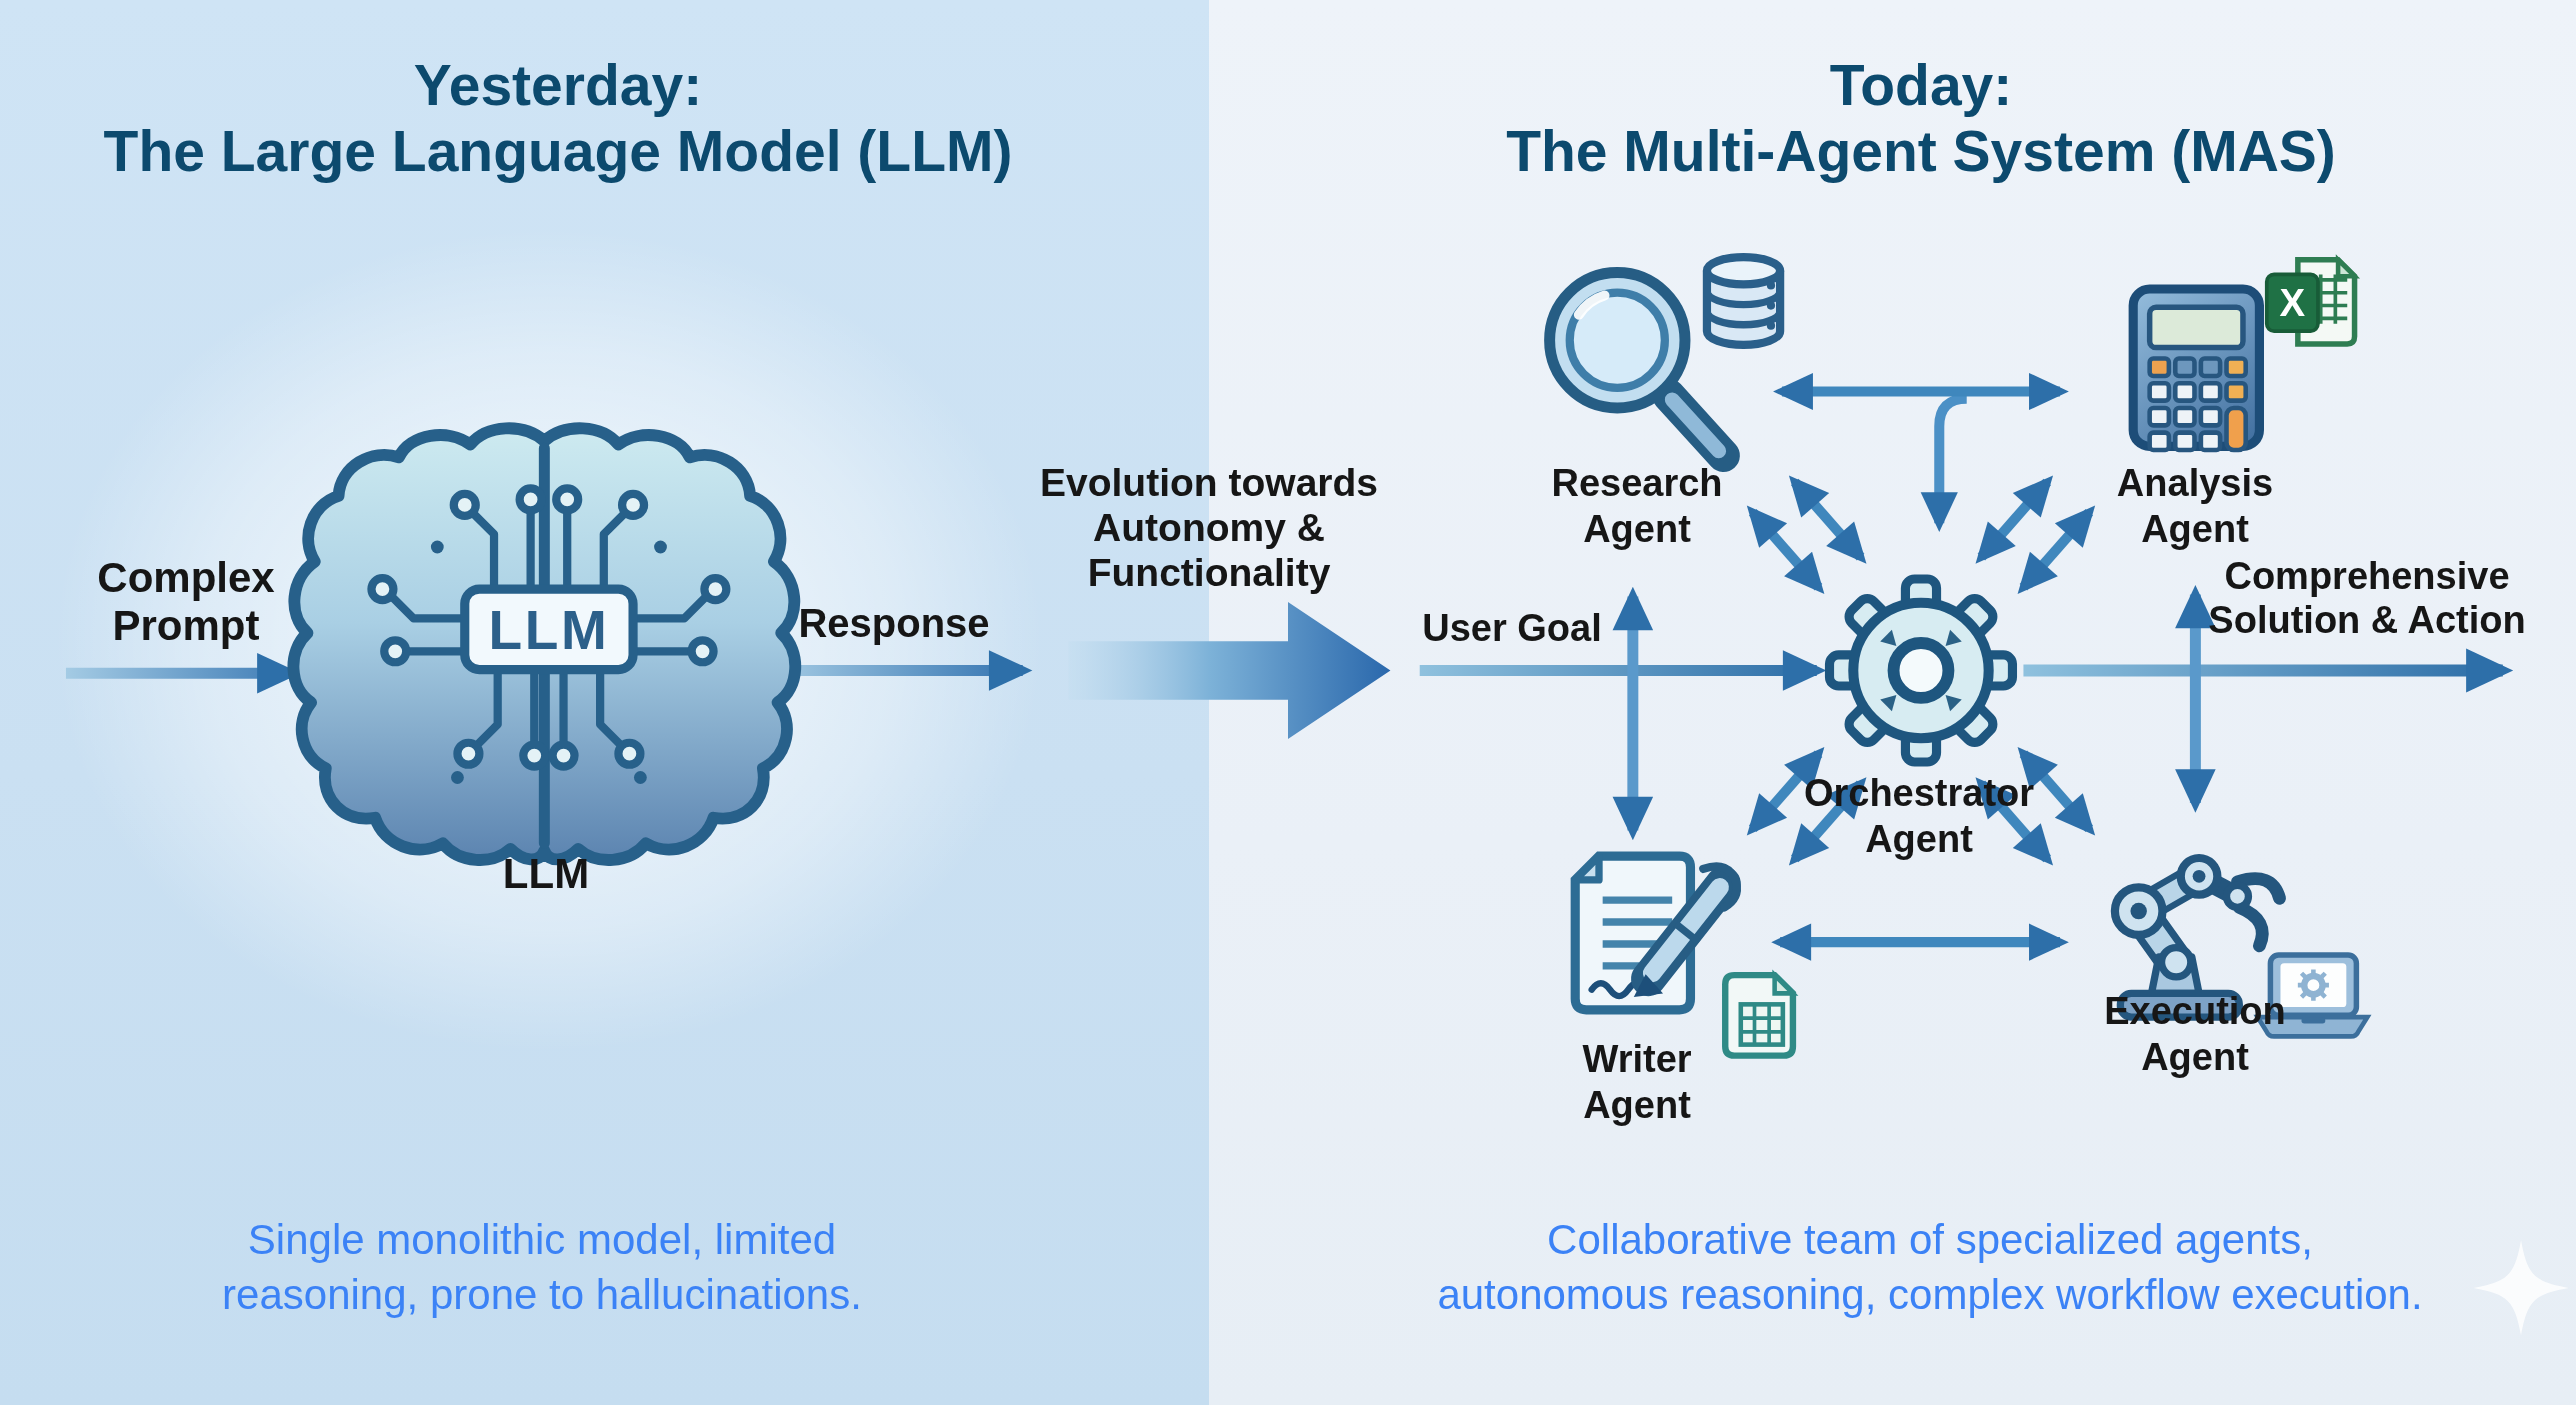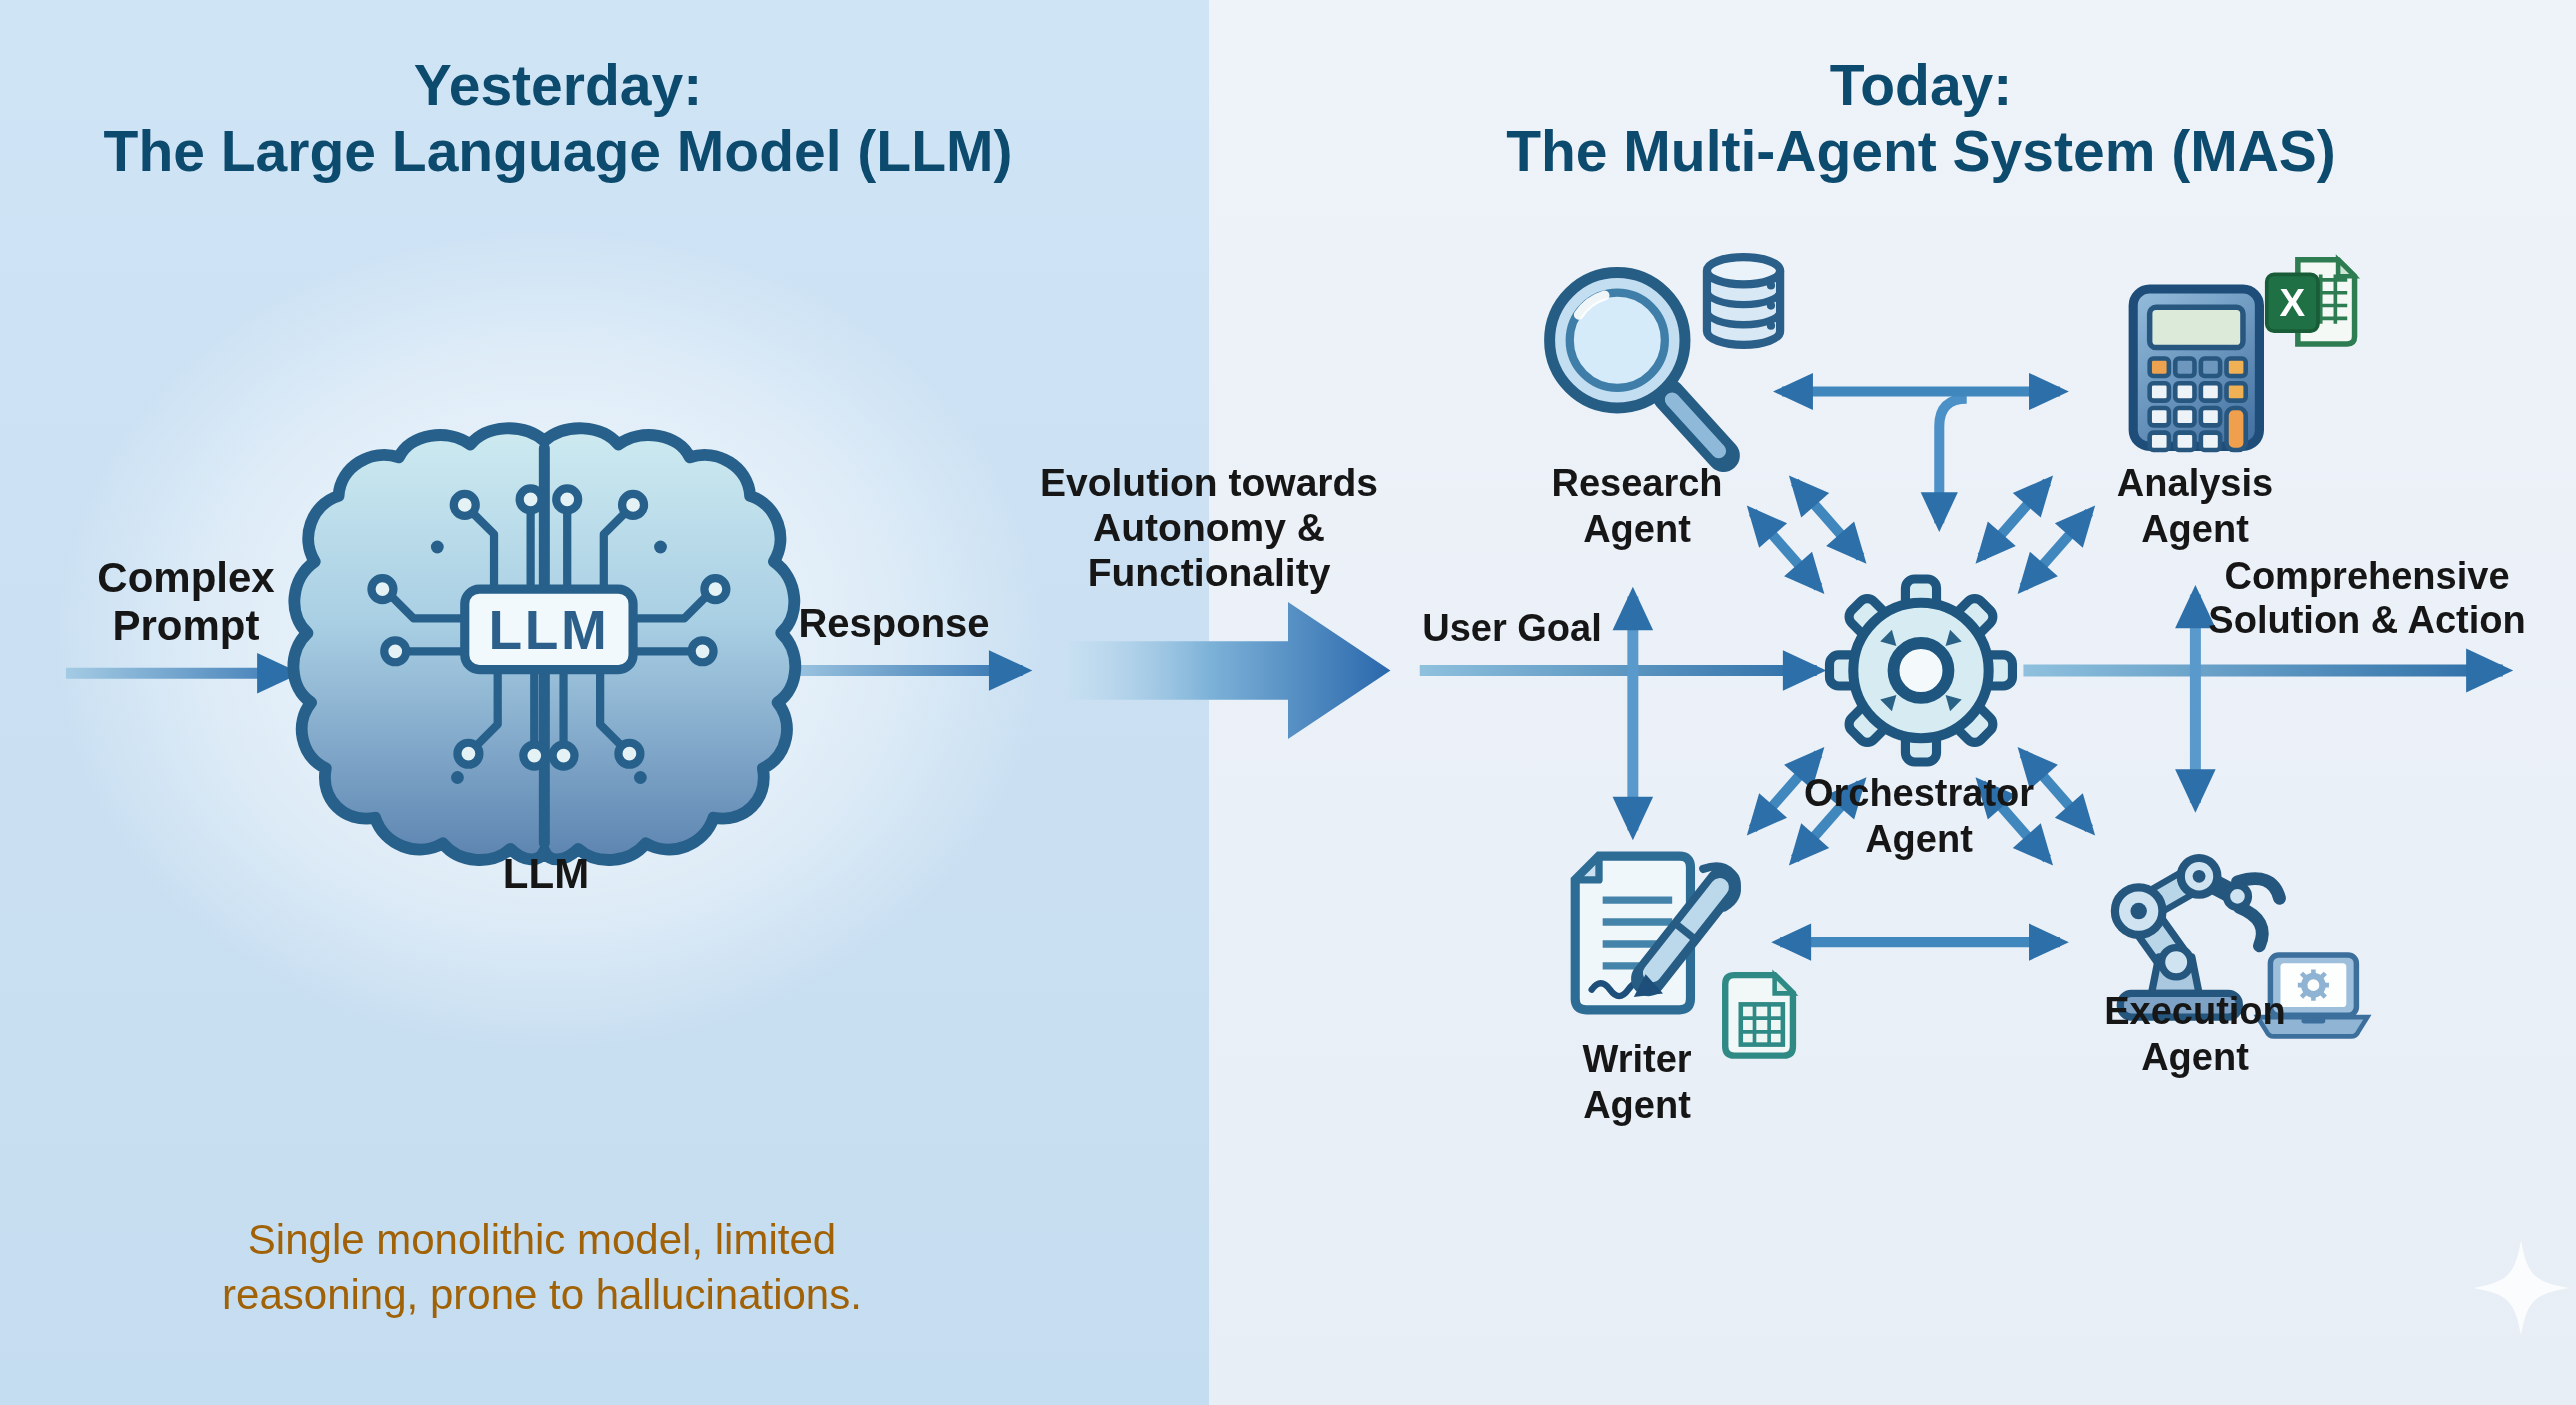--- a/index.html
+++ b/index.html
@@ -8,21 +8,21 @@
   .panel{position:absolute;top:0;height:1405px;}
   .panel-left{left:0;width:1209px;background:linear-gradient(180deg,#cfe4f5 0%,#cae0f2 55%,#c5ddf0 100%);}
   .panel-right{left:1209px;width:1367px;background:linear-gradient(180deg,#eef3f9 0%,#eaf0f7 60%,#e7eef5 100%);}
   svg.art{position:absolute;left:0;top:0;}
   .lbl{position:absolute;transform:translateX(-50%);text-align:center;
        font-weight:bold;white-space:nowrap;color:#161616;}
   .title{font-size:57px;line-height:66px;color:#0c4a6e;}
   .agent{font-size:38px;line-height:46px;}
   .flow{font-size:40px;line-height:46px;}
   .evo{font-size:39px;line-height:45px;}
-  .cap{font-size:42px;line-height:55px;font-weight:400;color:#a16207;}
+  .cap{font-size:42px;line-height:55px;font-weight:400;color:#3b82f6;}
   .chip{font-size:55px;line-height:70px;color:#2c608a;letter-spacing:2.7px;}
   .braincap{font-size:42px;line-height:49px;}
 </style>
 </head>
 <body>
 
 <div class="canvas">
   <div class="panel panel-left"></div>
   <div class="panel panel-right"></div>
 
@@ -335,14 +335,18 @@
   </div>
   <div class="lbl agent" style="left:2195px;top:988px;">
     <div>Execution</div>
     <div>Agent</div>
   </div>
 
   <div class="lbl cap" style="left:542px;top:1212px;">
     <div>Single monolithic model, limited</div>
     <div>reasoning, prone to hallucinations.</div>
   </div>
+  <div class="lbl cap" style="left:1930px;top:1212px;">
+    <div>Collaborative team of specialized agents,</div>
+    <div>autonomous reasoning, complex workflow execution.</div>
+  </div>
 </div>
 
 
 </body></html>

